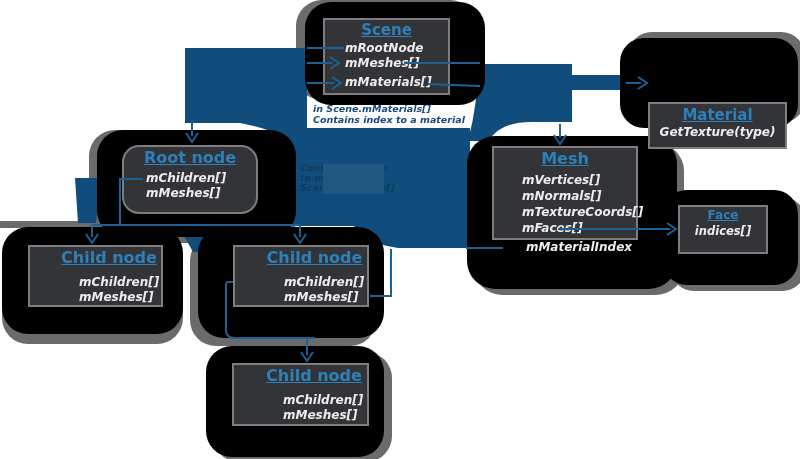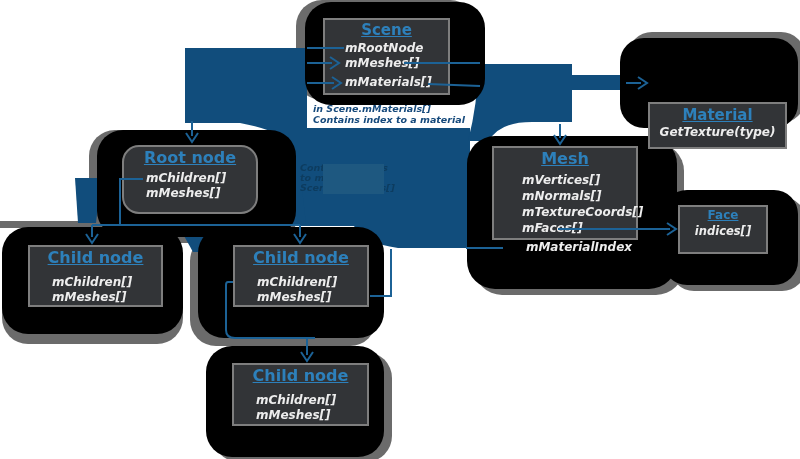--- a/index.html
+++ b/index.html
@@ -40,21 +40,21 @@
   #mesh-box .member:nth-of-type(6){margin-top:3px;text-align:center;}
 
   #face-box{left:678px;top:205px;width:90px;height:49px;}
   #face-box .box-title{font-size:12px;}
   #face-box .member{text-align:center;font-size:11.5px;margin-top:1px;}
 
   #root-box{left:122px;top:145px;width:136px;height:69px;border-radius:17px;}
   #root-box .member{padding-left:22px;}
   #root-box .member:nth-of-type(2){margin-top:4px;}
 
-  .childbox{width:136px;height:62px;}
+  .childbox{width:136px;height:62px;padding-left:27px;}
   #child1-box{left:28px;top:245px;width:135px;}
   #child2-box{left:233px;top:245px;}
   #child3-box{left:232px;top:363px;width:137px;height:63px;}
   .childbox .member{padding-left:22px;}
   .childbox .member:nth-of-type(2){margin-top:8px;}
 
   #note1{position:absolute;z-index:3;left:313px;top:104px;width:170px;color:var(--note);
          font-size:9.5px;line-height:10.5px;font-weight:bold;font-style:italic;}
 </style>
 </head>

